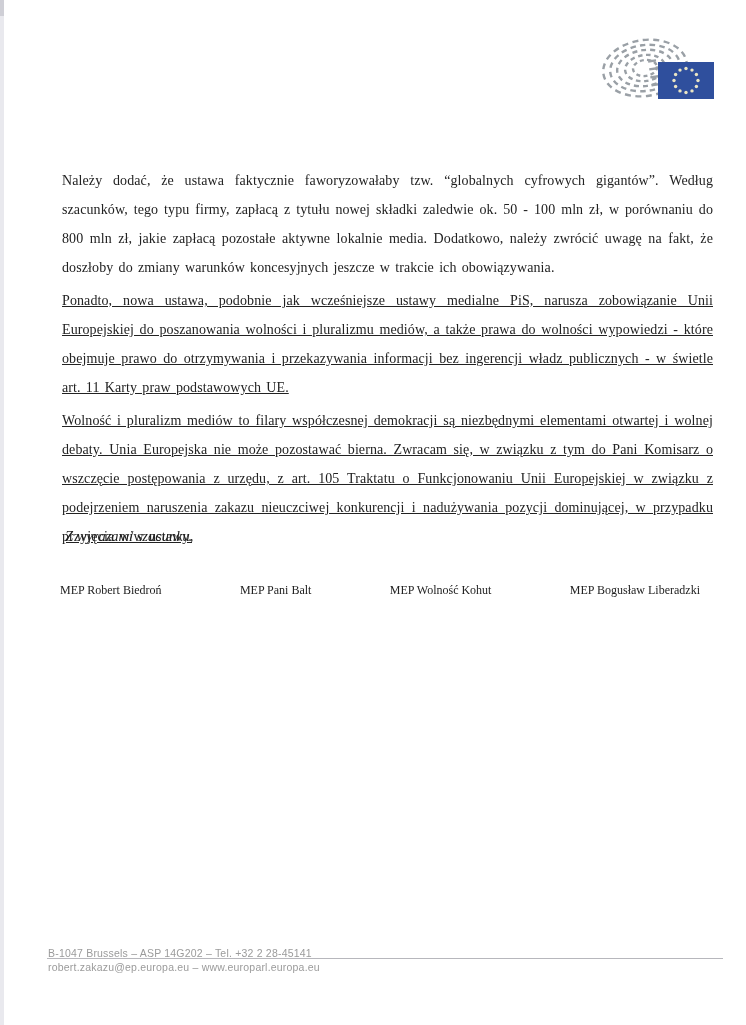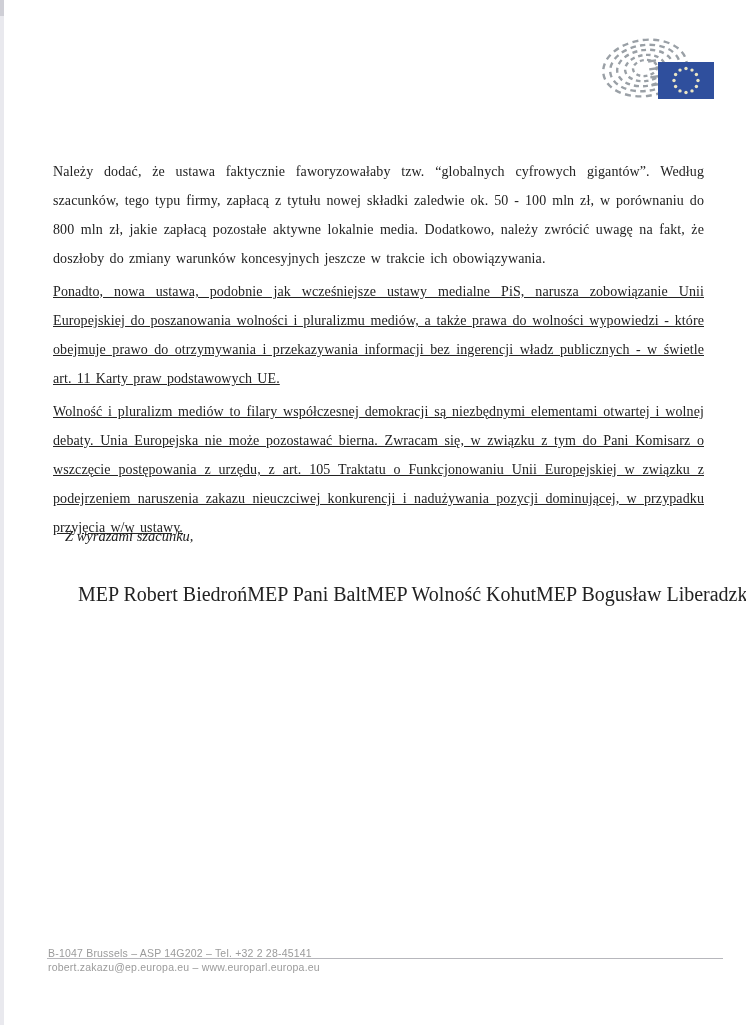--- a/index.html
+++ b/index.html
@@ -20,39 +20,39 @@
   .edge-strip-top {
     position: absolute; left: 0; top: 0;
     width: 4px; height: 16px;
     background: #cfcfd6;
   }
   .logo {
     position: absolute; left: 598px; top: 30px;
     width: 128px; height: 84px;
   }
   .body-par {
-    position: absolute; left: 49px; width: 651px; margin: 4px;
+    position: absolute; left: 49px; width: 651px; margin: 13px;
     text-align: justify;
     font-size: 14px; line-height: 29px;
     color: #222222;
     letter-spacing: 0.1px;
     word-spacing: 1.6px;
   }
   .p1 { top: 153px; }
   .p2 { top: 273px; text-decoration: underline; }
   .p3 { top: 393px; text-decoration: underline; }
   .closing {
     position: absolute; left: 49px; top: 512px; margin: 16px;
     font-style: italic;
     font-size: 14.5px; color: #222222;
   }
   .signatures {
     position: absolute; left: 60px; top: 583px; width: 640px;
     display: flex; justify-content: space-between;
-    font-size: 20px; color: #222222; white-space: nowrap; margin-left: 18px;
+    font-size: 12px; color: #222222; white-space: nowrap;
   }
   .footer-rule {
     position: absolute; left: 47px; top: 958px;
     width: 676px; height: 1px;
     background: #b7b7bc;
   }
   .footer {
     position: absolute; left: 48px; top: 946px;
     font-family: "Liberation Sans", sans-serif;
     font-size: 10.5px; line-height: 14px;

